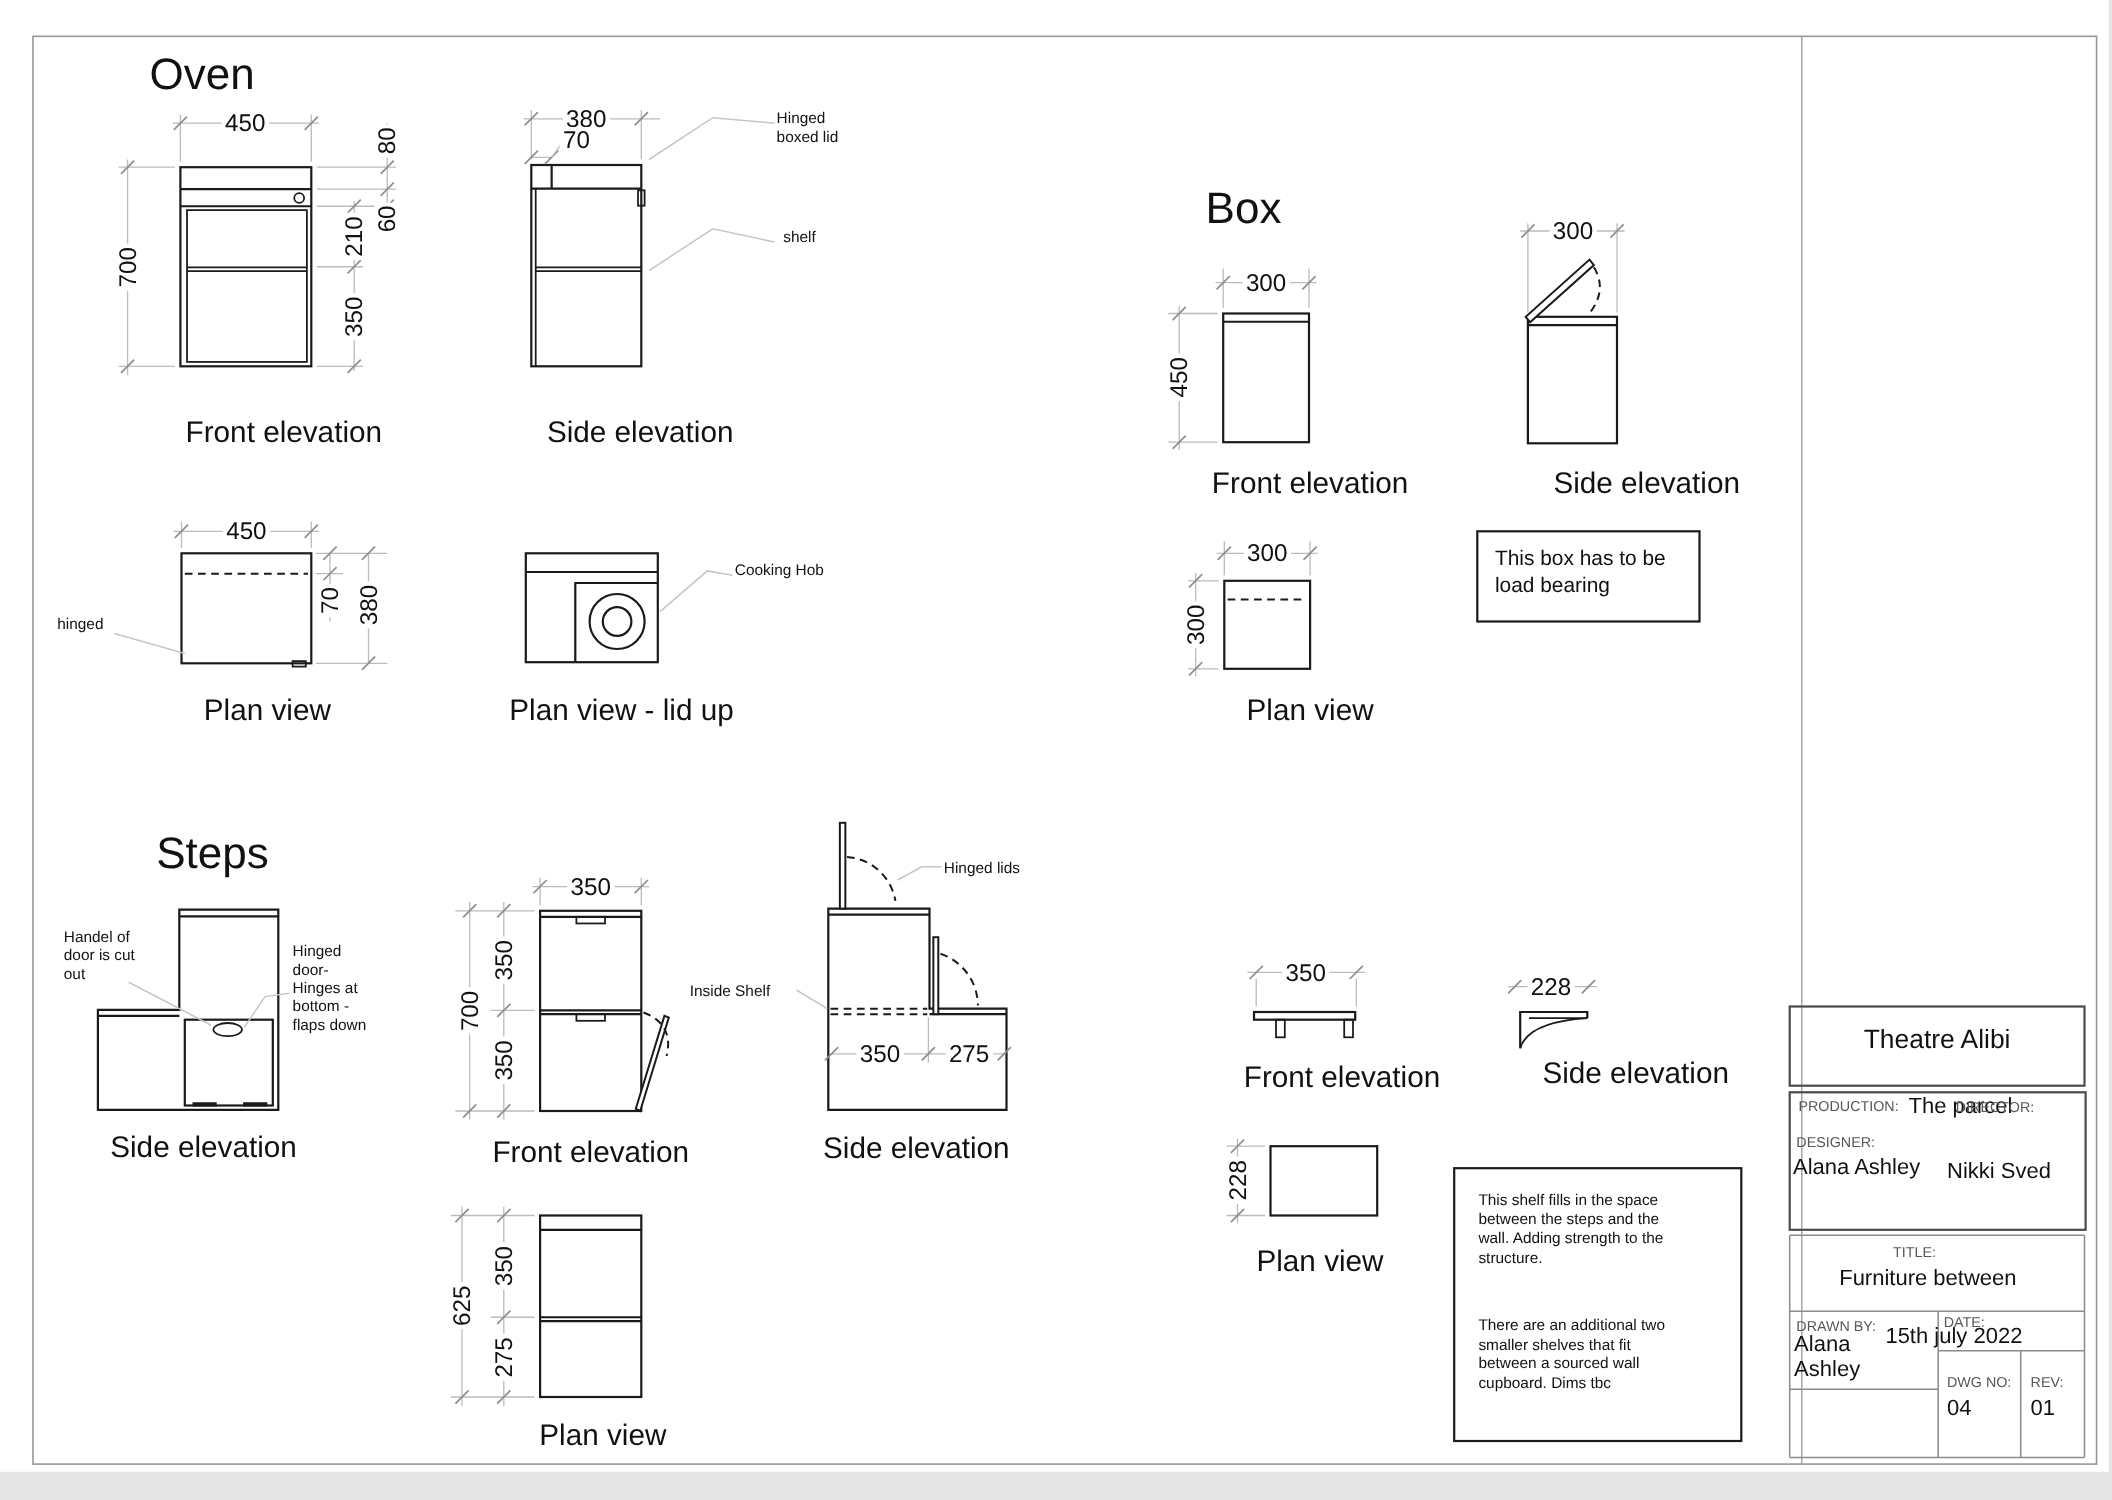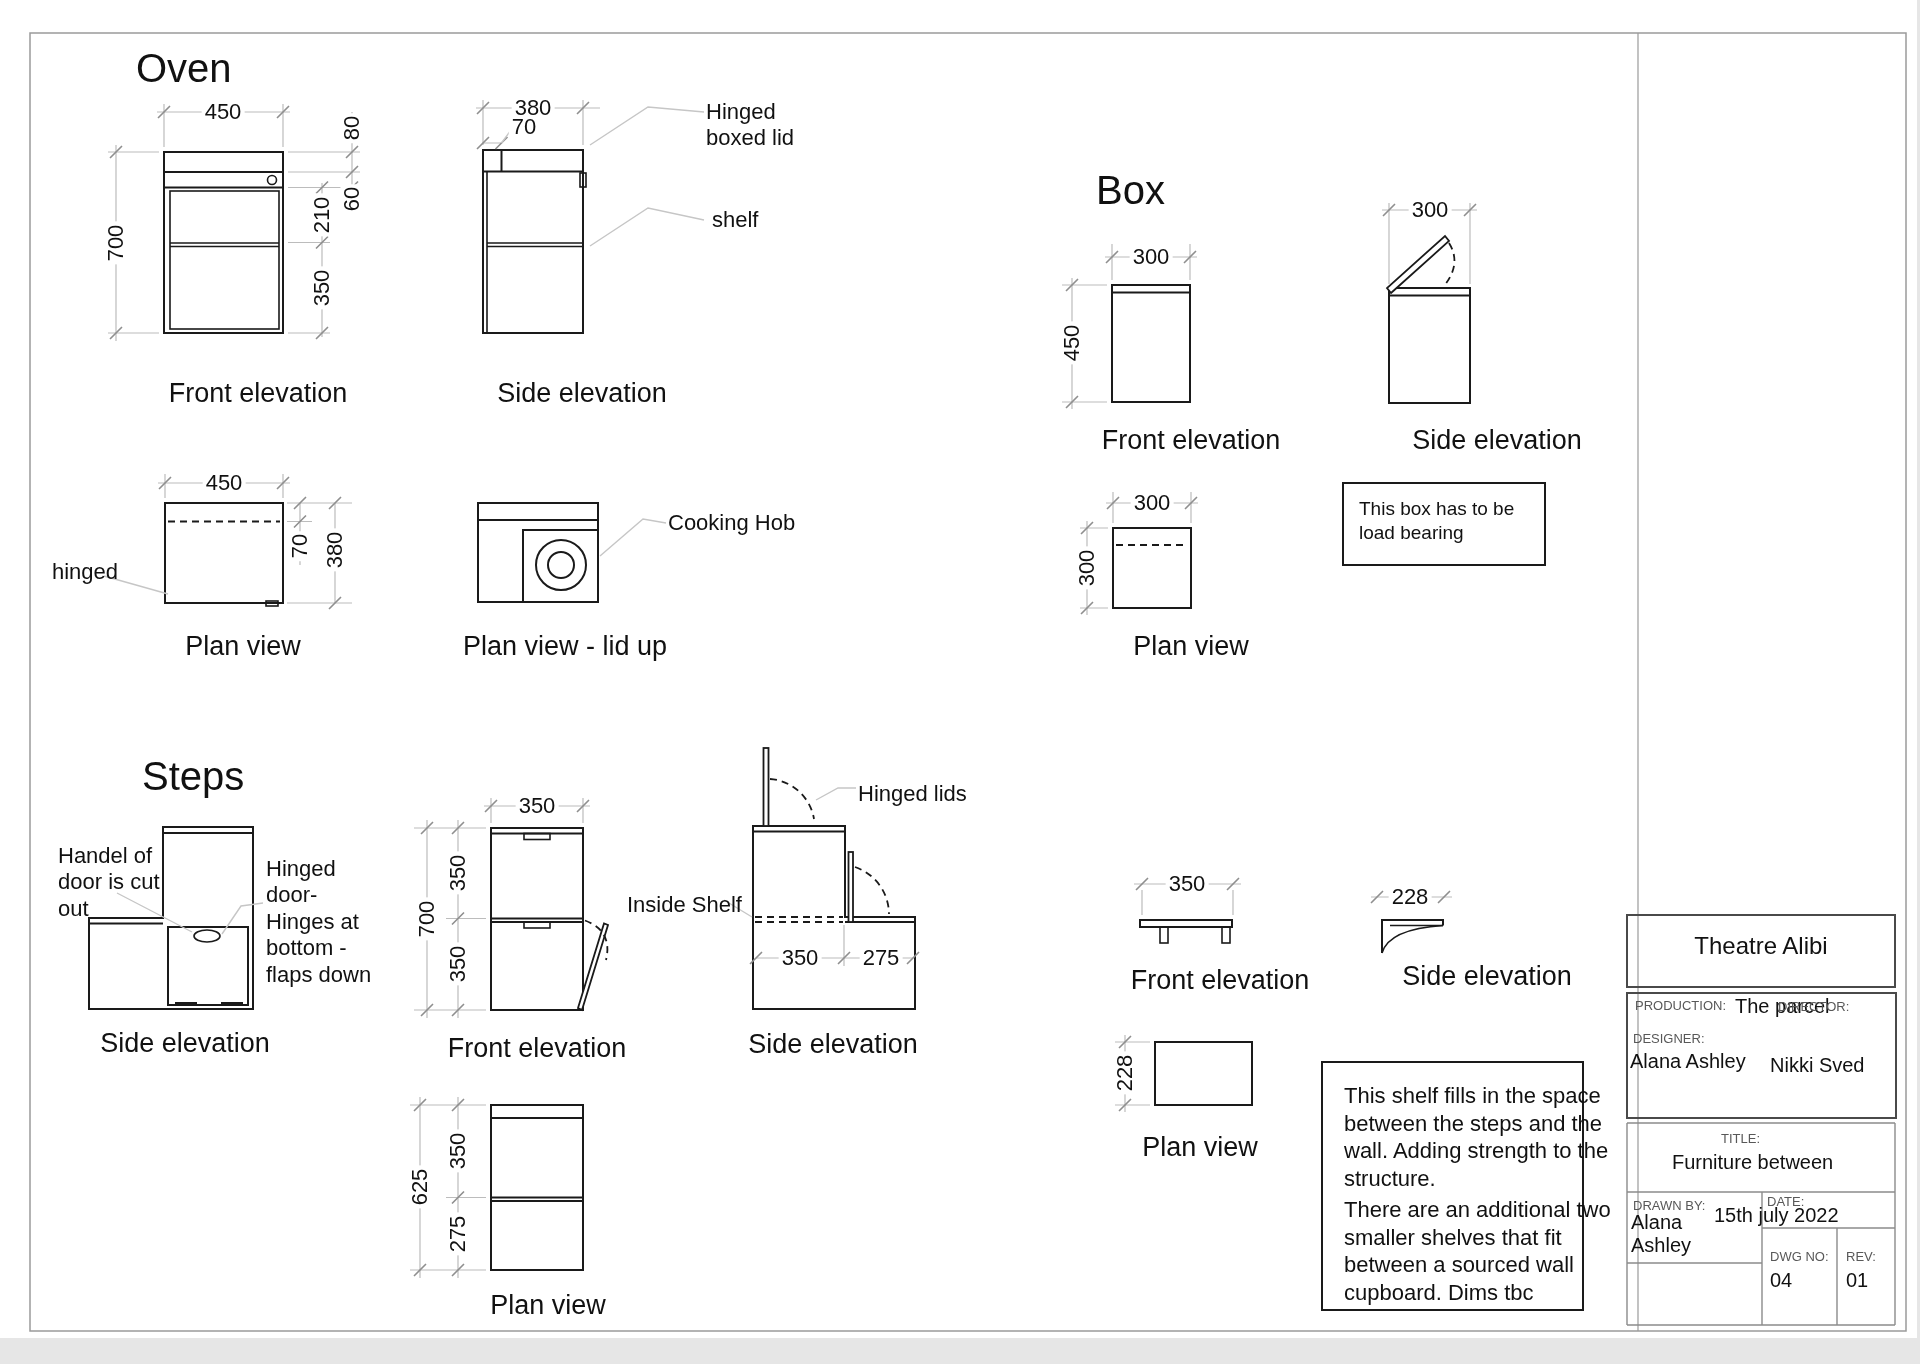--- a/index.html
+++ b/index.html
@@ -16,24 +16,24 @@
   .tick{stroke:#8f8f8f;stroke-width:1.6;fill:none;}
   .lead{stroke:#c6c6c6;stroke-width:1.4;fill:none;}
   .frame{stroke:#9a9a9a;fill:none;}
   .tbx{stroke:#4a4a4a;stroke-width:2;fill:none;}
   .tbl{stroke:#8c8c8c;stroke-width:1.4;fill:none;}
   .t{position:absolute;color:#111;white-space:nowrap;}
   .title{font-size:40px;}
   .vlabel{font-size:27px;transform:translate(-50%,-50%);}
   .dim{font-size:22px;background:#fff;padding:0 3px;line-height:1.05;transform:translate(-50%,-50%);}
   .dim.v{transform:translate(-50%,-50%) rotate(-90deg);}
-  .small{font-size:22px;line-height:1.2;}
+  .small{font-size:14px;line-height:1.2;}
   .pre{white-space:pre-line;}
   .notetxt{font-size:19px;line-height:1.25;white-space:pre-line;}
-  .shelfnote{font-size:22px;line-height:1.26;white-space:pre-line;}
+  .shelfnote{font-size:14px;line-height:1.26;white-space:pre-line;}
   .tb-small{font-size:13px;color:#585858;}
   .tb-val{font-size:20px;}
   .tb-val.wrap{white-space:normal;width:95px;line-height:1.15;}
   .tb-company{font-size:24px;transform:translate(-50%,-50%);}
 </style>
 </head>
 <body>
 
 <div id="page">
   <div id="paper"></div>

